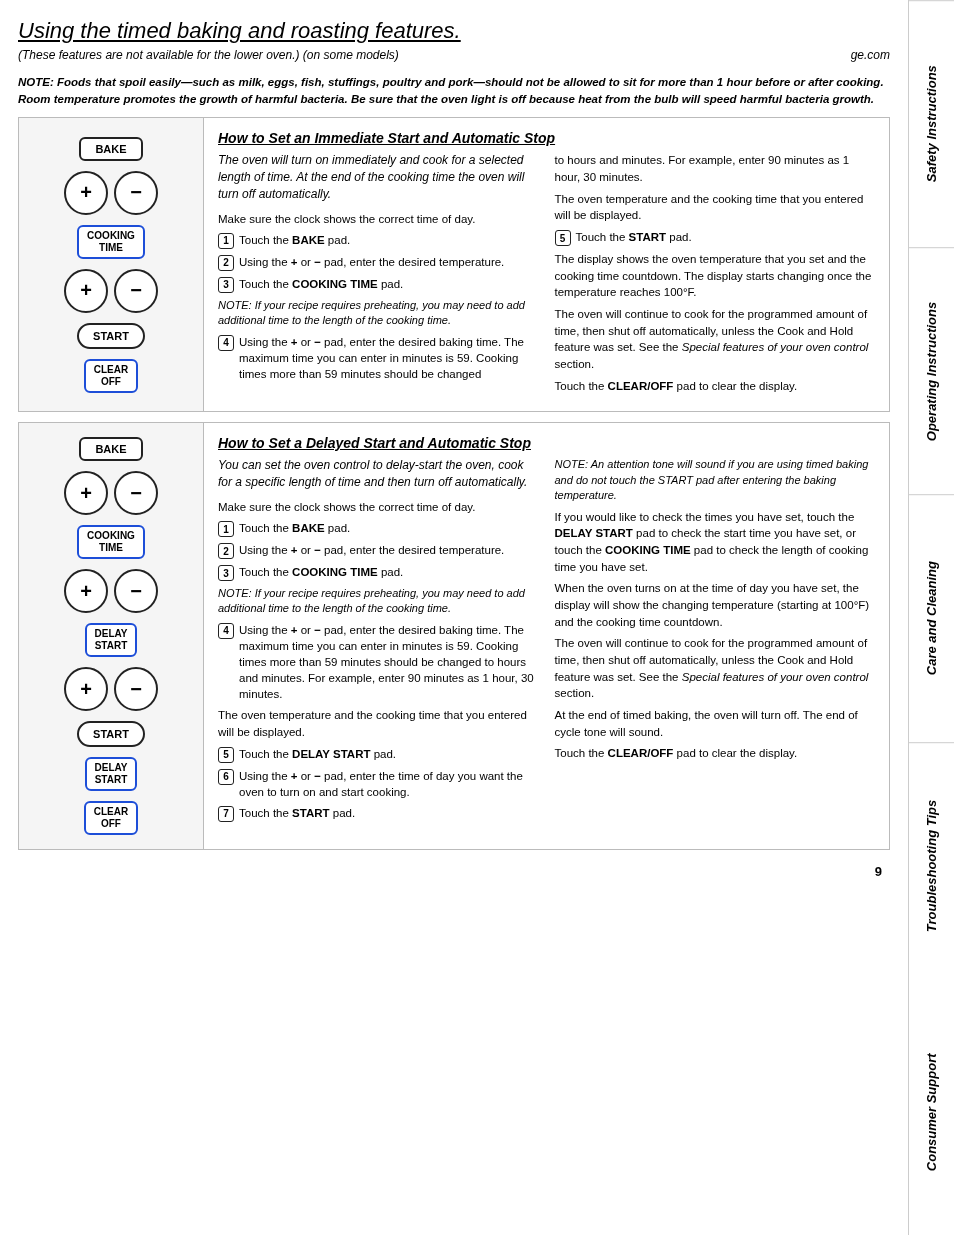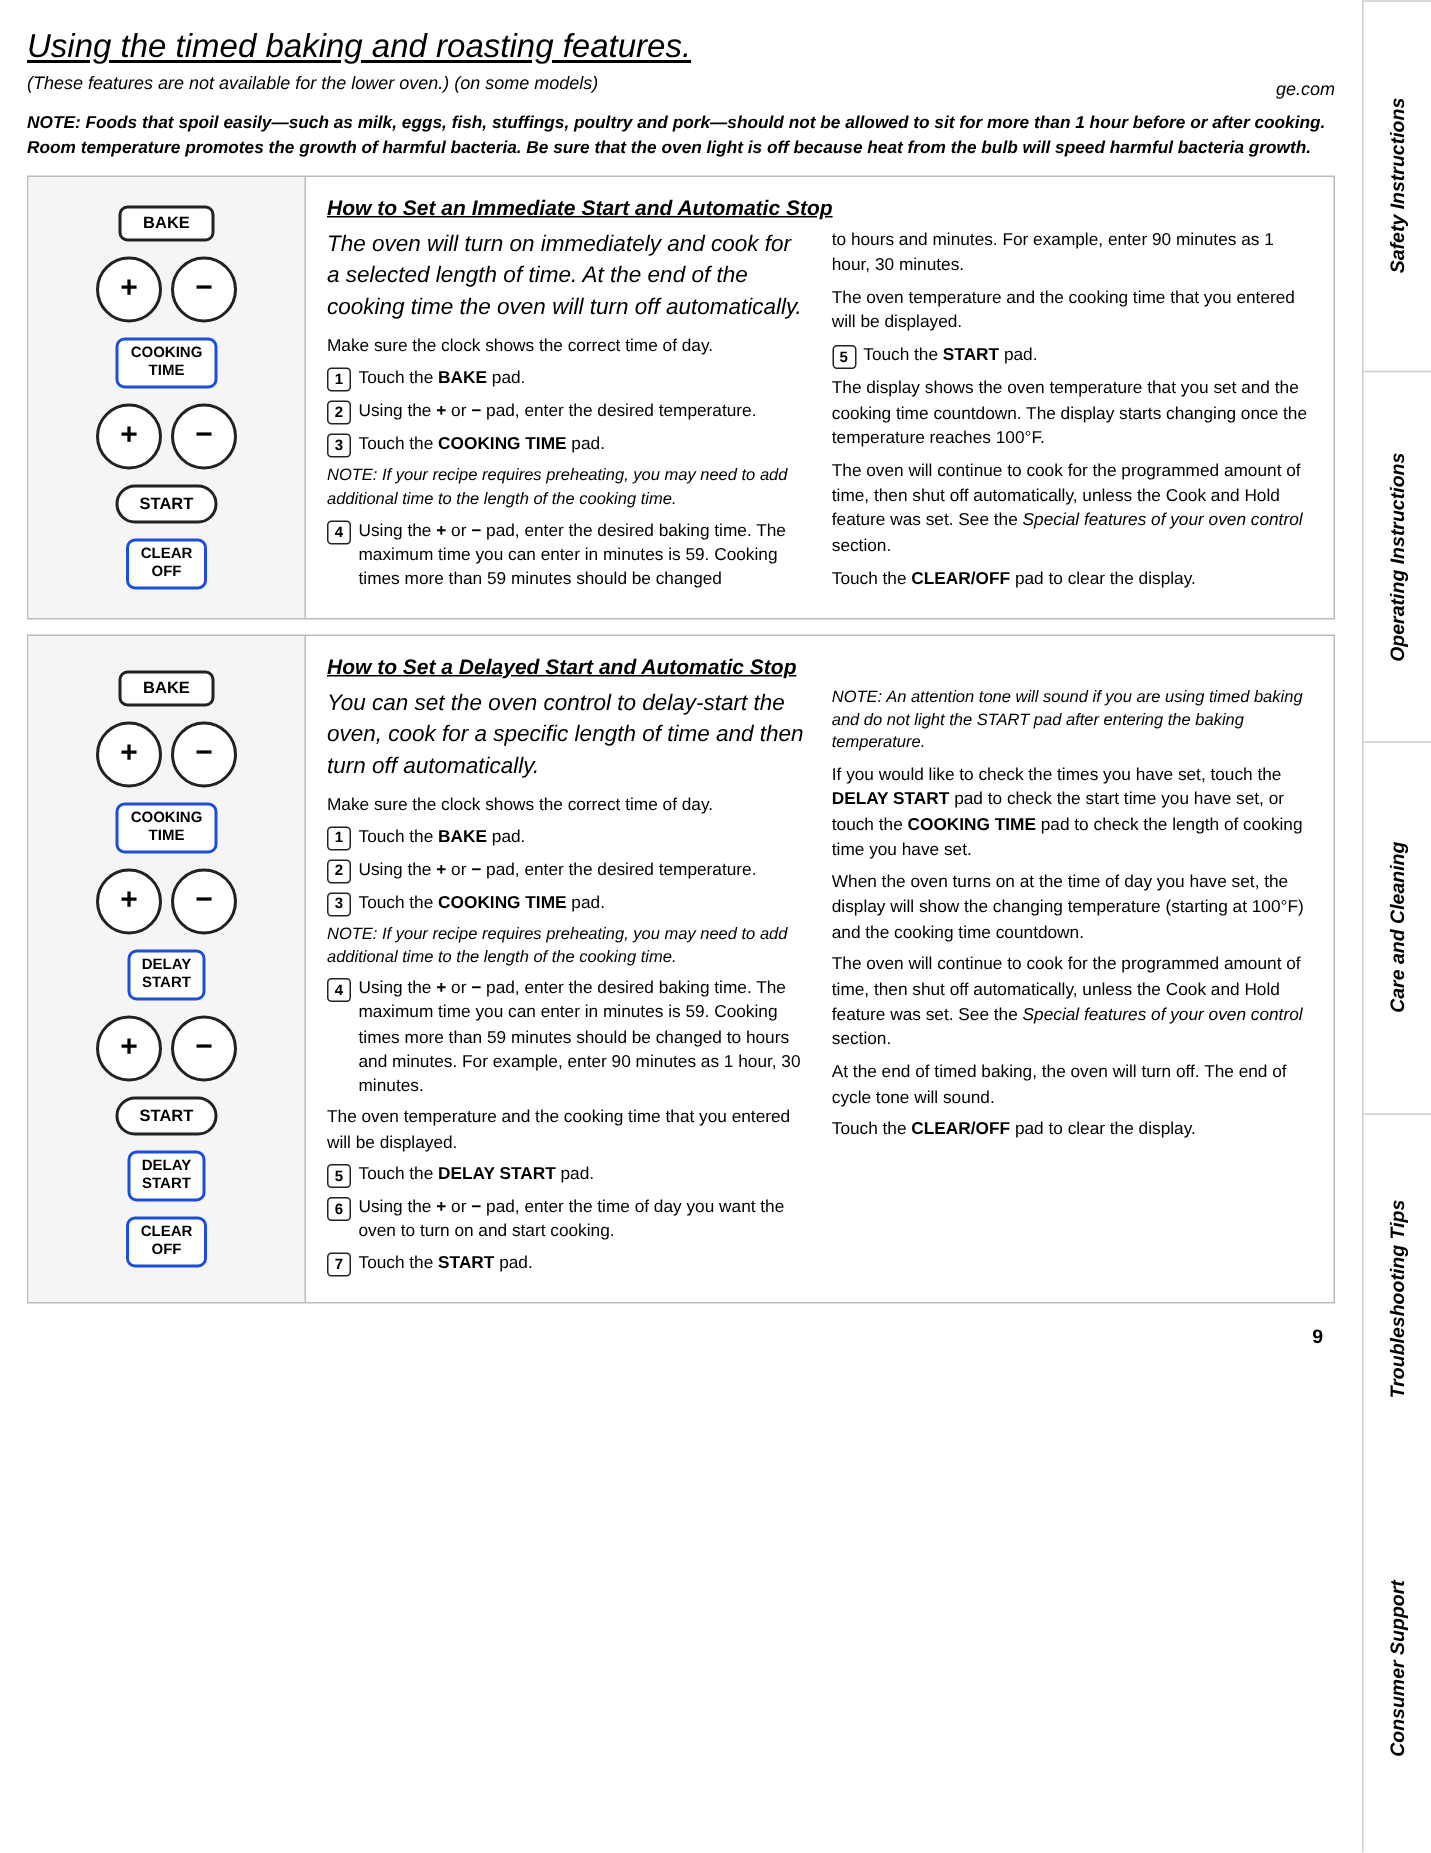--- a/index.html
+++ b/index.html
@@ -50,21 +50,21 @@
       text-decoration: underline;
     }
     .page-subtitle {
       font-style: italic;
       font-size: 12px;
       margin-bottom: 4px;
     }
     .page-subtitle-row {
       display: flex;
       justify-content: space-between;
-      align-items: flex-end;
+      align-items: flex-start;
       margin-bottom: 8px;
     }
     .ge-com {
       font-size: 12px;
       font-style: italic;
     }
     .note-block {
       font-size: 11.5px;
       font-style: italic;
       font-weight: bold;
@@ -148,21 +148,21 @@
     
     .section-heading {
       font-size: 14px;
       font-weight: bold;
       font-style: italic;
       margin-bottom: 6px;
       text-decoration: underline;
     }
     .section-intro {
       font-style: italic;
-      font-size: 15px;
+      font-size: 12px;
       margin-bottom: 8px;
       line-height: 1.4;
     }
 
     
     .two-col {
       display: flex;
       flex-direction: row;
       gap: 16px;
     }
@@ -352,21 +352,21 @@
           <div class="step-row">
             <div class="step-num">6</div>
             <div class="step-text">Using the <b>+</b> or <b>−</b> pad, enter the time of day you want the oven to turn on and start cooking.</div>
           </div>
           <div class="step-row">
             <div class="step-num">7</div>
             <div class="step-text">Touch the <b>START</b> pad.</div>
           </div>
         </div>
         <div class="col-right">
-          <div class="note-inline">NOTE: An attention tone will sound if you are using timed baking and do not light the START pad after entering the baking temperature.</div>
+          <div class="note-inline">NOTE: An attention tone will sound if you are using timed baking and do not touch the START pad after entering the baking temperature.</div>
           <div class="plain-text">If you would like to check the times you have set, touch the <b>DELAY START</b> pad to check the start time you have set, or touch the <b>COOKING TIME</b> pad to check the length of cooking time you have set.</div>
           <div class="plain-text">When the oven turns on at the time of day you have set, the display will show the changing temperature (starting at 100°F) and the cooking time countdown.</div>
           <div class="plain-text">The oven will continue to cook for the programmed amount of time, then shut off automatically, unless the Cook and Hold feature was set. See the <i>Special features of your oven control</i> section.</div>
           <div class="plain-text">At the end of timed baking, the oven will turn off. The end of cycle tone will sound.</div>
           <div class="plain-text">Touch the <b>CLEAR/OFF</b> pad to clear the display.</div>
         </div>
       </div>
     </div>
   </div>
 

